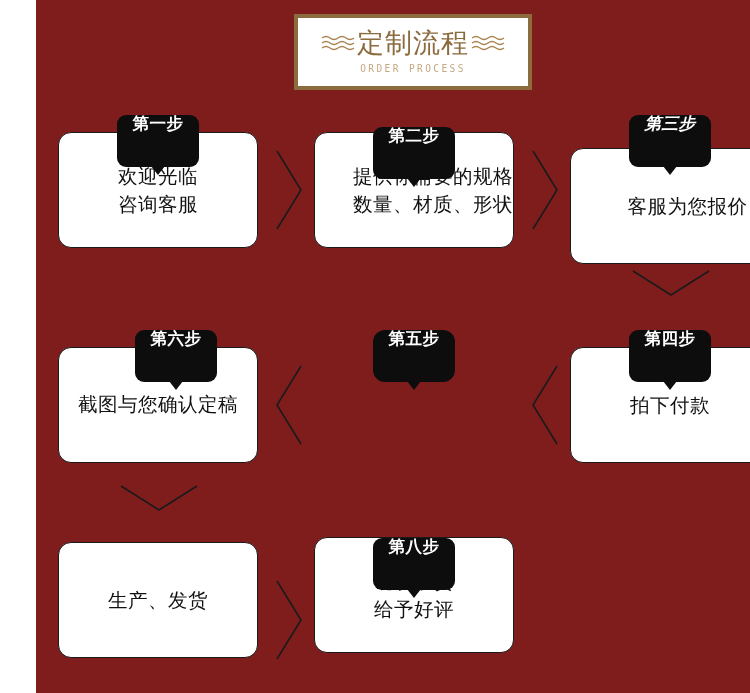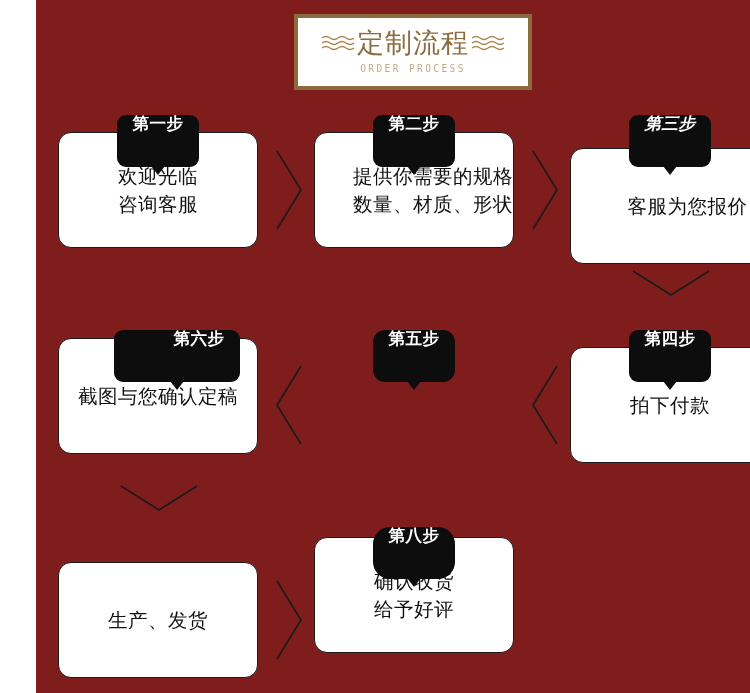--- a/index.html
+++ b/index.html
@@ -166,21 +166,21 @@
 咨询客服</div>
   </div>
   <div class="badge" style="left:81px; top:115px;">
     <span class="badge-label">第一步</span>
   </div>
 
   <div class="step" style="left:278px; top:132px;justify-content:flex-end;">
     <div class="step-text">提供你需要的规格
 数量、材质、形状</div>
   </div>
-  <div class="badge" style="left:337px; top:115px;">
+  <div class="badge" style="left:337px; top:127px;">
     <span class="badge-label">第二步</span>
   </div>
 
   <div class="step" style="left:534px; top:148px;padding-left:35px;">
     <div class="step-text">客服为您报价</div>
   </div>
   <div class="badge" style="left:593px; top:115px;font-style:italic;">
     <span class="badge-label">第三步</span>
   </div>
 
@@ -195,24 +195,24 @@
       <path d="M5 3 L29 42 L5 81" fill="none" stroke="#1a1a1a" stroke-width="1.6"></path>
     </svg>
   </div>
 
   <div class="chev" style="left:594px; top:266px;">
     <svg width="82" height="34" viewBox="0 0 82 34" xmlns="http://www.w3.org/2000/svg">
       <path d="M3 5 L41 29 L79 5" fill="none" stroke="#1a1a1a" stroke-width="1.6"></path>
     </svg>
   </div>
 
-  <div class="step" style="left:22px; top:338px;">
+  <div class="step" style="left:22px; top:347px;font-family:Liberation Serif, serif;">
     <div class="step-text">截图与您确认定稿</div>
   </div>
-  <div class="badge" style="left:78px; top:330px;padding-left:44px;">
+  <div class="badge" style="left:99px; top:330px;">
     <span class="badge-label">第六步</span>
   </div>
 
   <div class="badge" style="left:337px; top:330px;border-radius:12px;">
     <span class="badge-label">第五步</span>
   </div>
 
   <div class="step" style="left:534px; top:347px;">
     <div class="step-text">拍下付款</div>
   </div>
@@ -231,29 +231,29 @@
       <path d="M29 3 L5 42 L29 81" fill="none" stroke="#1a1a1a" stroke-width="1.6"></path>
     </svg>
   </div>
 
   <div class="chev" style="left:82px; top:481px;">
     <svg width="82" height="34" viewBox="0 0 82 34" xmlns="http://www.w3.org/2000/svg">
       <path d="M3 5 L41 29 L79 5" fill="none" stroke="#1a1a1a" stroke-width="1.6"></path>
     </svg>
   </div>
 
-  <div class="step" style="left:22px; top:562px;">
+  <div class="step" style="left:22px; top:542px;">
     <div class="step-text">生产、发货</div>
   </div>
 
   <div class="step" style="left:278px; top:537px;">
     <div class="step-text">确认收货
 给予好评</div>
   </div>
-  <div class="badge" style="left:337px; top:527px;border-radius:17px;">
+  <div class="badge" style="left:337px; top:538px;">
     <span class="badge-label">第八步</span>
   </div>
 
   <div class="chev" style="left:236px; top:578px;">
     <svg width="34" height="84" viewBox="0 0 34 84" xmlns="http://www.w3.org/2000/svg">
       <path d="M5 3 L29 42 L5 81" fill="none" stroke="#1a1a1a" stroke-width="1.6"></path>
     </svg>
   </div>
 
 </div>

